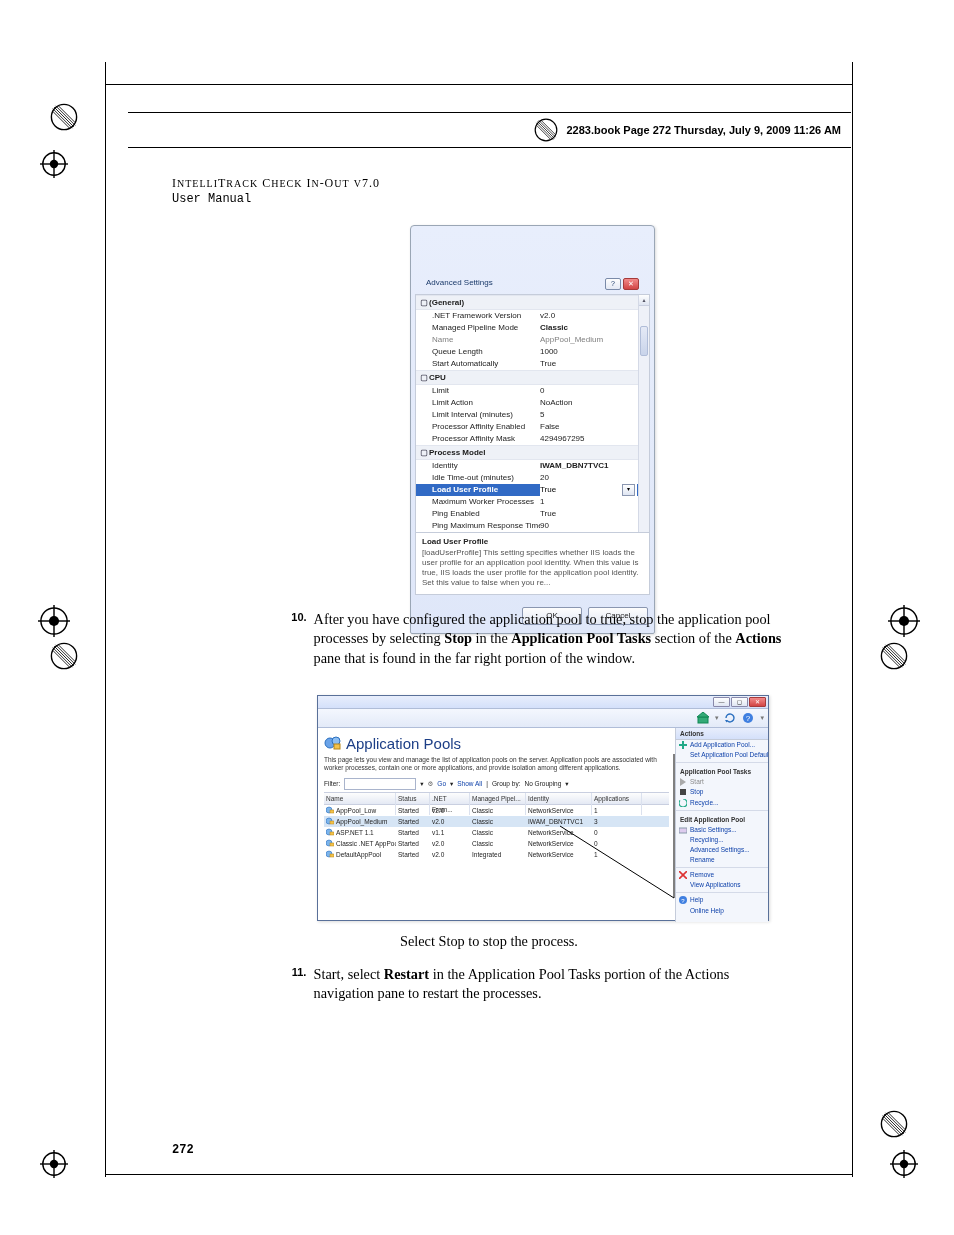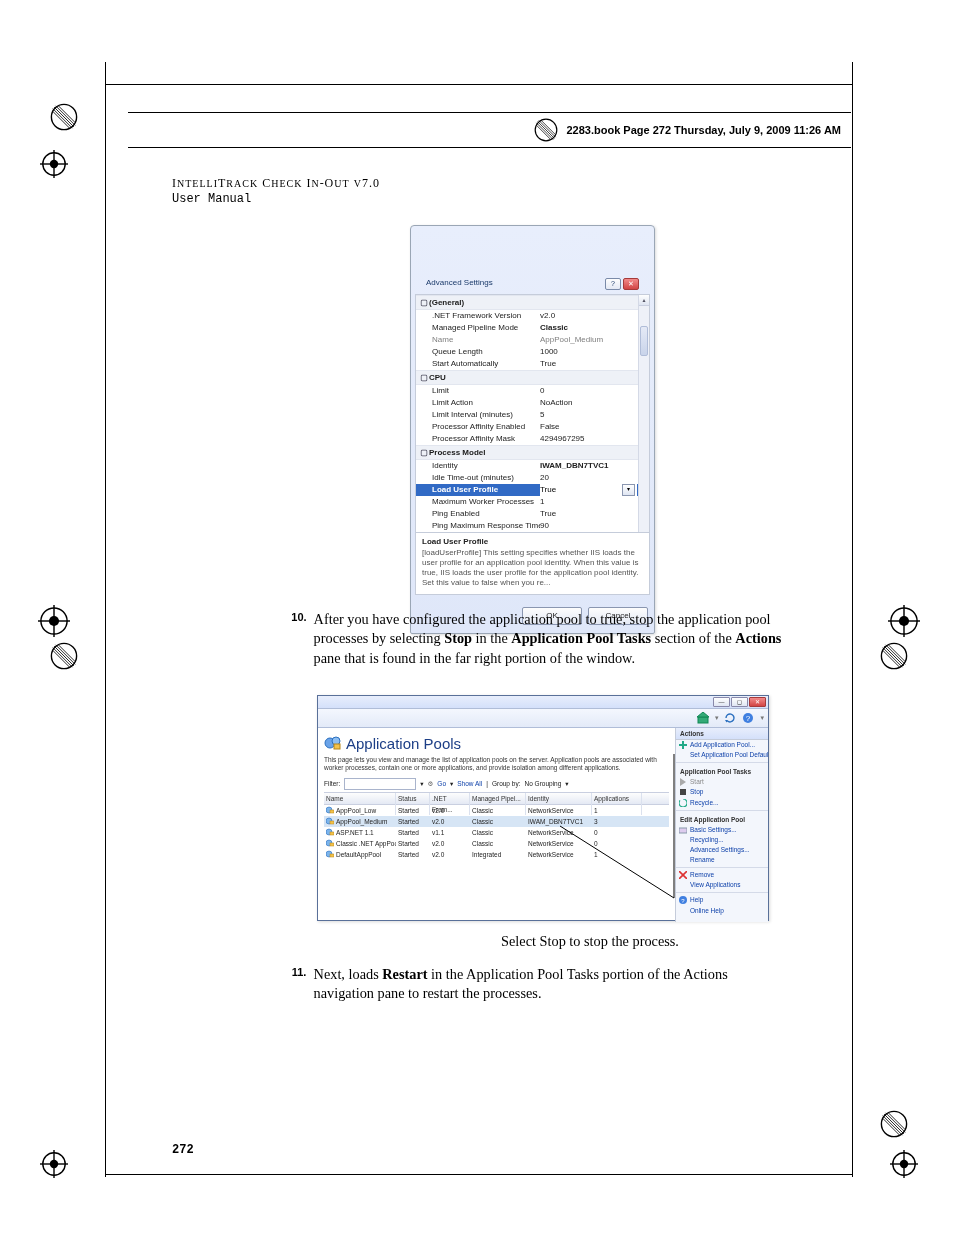--- a/index.html
+++ b/index.html
@@ -709,24 +709,24 @@
               <svg width="8" height="8">
                 <circle cx="4" cy="4" r="4" fill="#3f7fe0"></circle>
                 <text x="4" y="6.5" font-size="6" text-anchor="middle" fill="#fff">?</text>
               </svg>
             </span><span>Help</span></div>
       <div class="alink">Online Help</div>
     </div>
   </div>
 </div>
 
-<div class="bodytext" style="left:400px; top:932px; width:380px; text-align:center;">Select Stop to stop the process.</div>
+<div class="bodytext" style="left:400px; top:932px; width:380px; text-align:left;">Select Stop to stop the process.</div>
 
 <div class="bodytext" style="left:288px; top:965px; width:500px;">
   <span class="step-num">11.</span>
   <span class="step-body" style="width:468px;">
-    <span>Next, loads </span><b>Restart</b><span> in the Application Pool Tasks portion of the Actions navigation pane to restart the processes.</span>
+    <span>Start, select </span><b>Restart</b><span> in the Application Pool Tasks portion of the Actions navigation pane to restart the processes.</span>
   </span>
 </div>
 
 <div class="pagenum">272</div>
 
 </div>
 
 </body></html>

